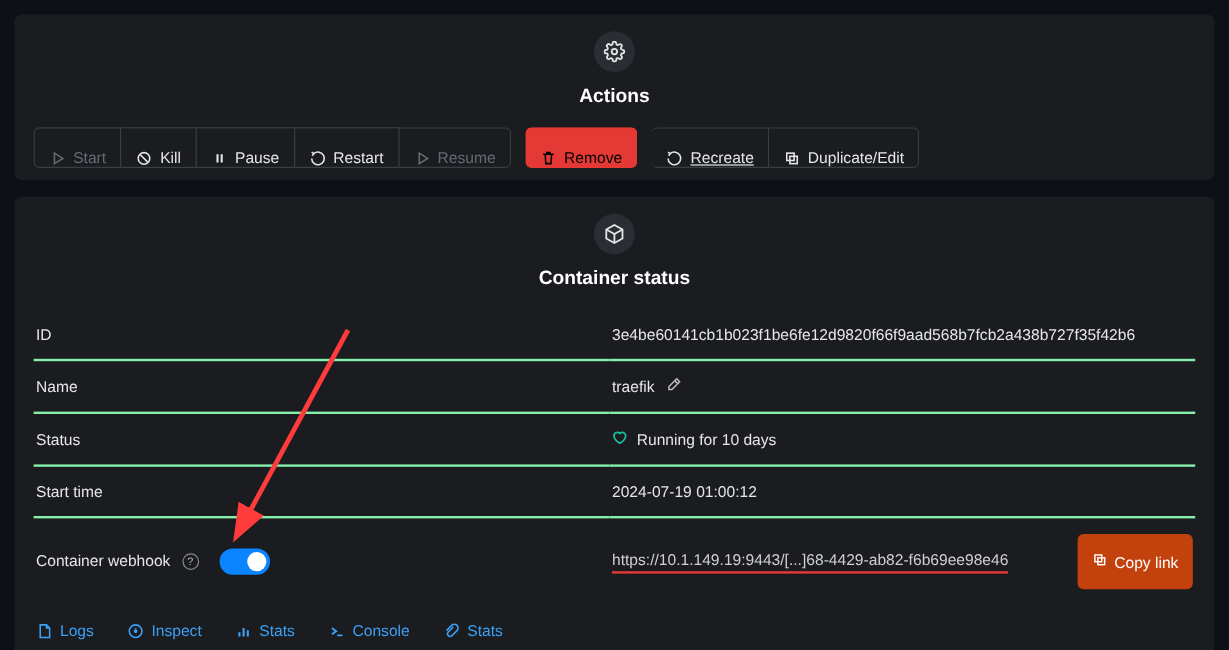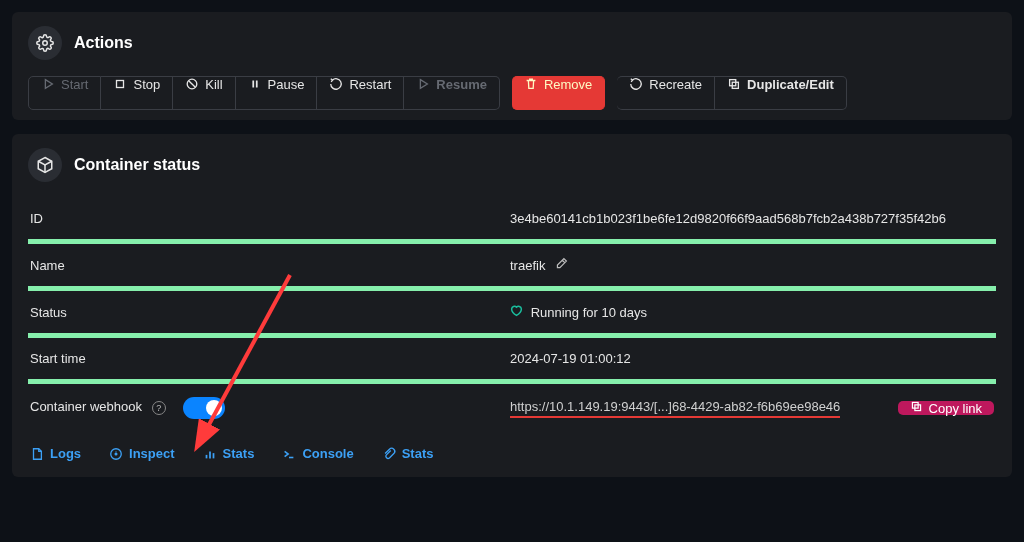--- a/index.html
+++ b/index.html
@@ -16,61 +16,62 @@
     background: #1a1c20;
     border-radius: 6px;
     margin-bottom: 14px;
     padding: 14px 16px 10px 16px;
   }
   .panel-header {
     display: flex;
     align-items: center;
     gap: 12px;
     margin-bottom: 16px;
+    flex-direction: column;
   }
   .hdr-icon {
     width: 34px;
     height: 34px;
     border-radius: 50%;
     background: #2a2d33;
     display: flex;
     align-items: center;
     justify-content: center;
     color: #e6e6e6;
   }
   .panel-title {
     font-size: 16px;
     font-weight: 600;
     color: #ffffff;
   }
   .button-row { display: flex; gap: 0; height: 34px; }
   .abtn {
     display: flex;
-    align-items: flex-start;
+    align-items: flex-end;
     gap: 6px;
     padding: 0 12px;
     border: 1px solid #3a3d44;
     background: transparent;
     color: #e6e6e6;
     font-size: 13px;
     font-weight: 500;
     cursor: pointer;
     height: 34px;
   }
   .abtn + .abtn { border-left: none; }
   .abtn:first-child { border-radius: 5px 0 0 5px; }
-  .group-end { border-radius: 0 5px 5px 0; font-weight: bold; }
-  .group-start { border-radius: 5px 0 0 5px; margin-left: 12px; }
+  .group-end { border-radius: 0 5px 5px 0; }
+  .group-start { border-radius: 5px 0 0 5px; margin-left: 12px; text-decoration: underline; }
   .abtn.solo { border-radius: 5px; margin-left: 12px; }
   .abtn.disabled { color: #666a72; cursor: default; }
-  .abtn.remove { background: #e53935; border-color: #e53935; color: #fef9c3; }
+  .abtn.remove { background: #e53935; border-color: #e53935; color: #000000; }
   .btn-icon { display: inline-flex; width: 14px; height: 14px; align-items: center; justify-content: center; }
   .btn-icon svg { width: 14px; height: 14px; }
   .status-table { width: 100%; border-collapse: collapse; }
-  .status-table tr { border-bottom: 5px solid #86efac; }
+  .status-table tr { border-bottom: 2px solid #86efac; }
   .status-table tr:last-child { border-bottom: none; }
   .status-table td {
     padding: 13px 2px;
     font-size: 13px;
     vertical-align: middle;
   }
   .lbl-cell { width: 480px; color: #e6e6e6; font-weight:500; }
   .val-cell { color: #e6e6e6; font-weight:500;margin-left:28px; }
   .running-heart { color: #1abc9c; margin-right:4px;}
   .edit-icon { color:#bdbdbd; margin-left:6px; cursor:pointer;}
@@ -89,26 +90,26 @@
   .toggle .knob {
     position:absolute; top:3px; right:3px; width:16px; height:16px;
     background:#fff; border-radius:50%;
   }
   .webhook-row { display:flex; align-items:center; gap:19px; }
   .url-link {
     color:#cfcfcf; font-size:13px;
     border-bottom:2px solid #e53935; padding-bottom:2px;
   }
   .copy-btn {
-    background:#be185d; color:#fff; border:none; border-radius:5px;
+    background:#c2410c; color:#fff; border:none; border-radius:5px;
     padding:6px 12px; font-size:13px; font-weight:500; display:flex;
-    align-items:center; gap:6px; cursor:pointer; height:14px; margin-left:auto;
+    align-items:center; gap:6px; cursor:pointer; height:46px; margin-left:auto;
   }
   .footer-links {
-    display:flex; gap:28px; padding:14px 2px 6px 2px;font-weight:bold;
+    display:flex; gap:28px; padding:14px 2px 6px 2px;
   }
   .flink { color:#3ca0f5; font-size:13px; display:flex; align-items:center; gap:6px; text-decoration:none; cursor:pointer;}
   .flink svg { width:14px; height:14px; }
   
   .annot {
     position:absolute; left:180px; top:265px; pointer-events:none;
   }
 </style>
 </head>
 <body>
@@ -124,28 +125,20 @@
     <div class="panel-title">Actions</div>
   </div>
   <div class="button-row">
     <button class="abtn disabled">
       <span class="btn-icon">
           <svg viewBox="0 0 16 16" fill="none" stroke="currentColor" stroke-width="1.5">
             <polygon points="5,3 13,8 5,13"></polygon>
           </svg>
         </span>
       <span>Start</span>
-    </button>
-    <button class="abtn">
-      <span class="btn-icon">
-          <svg viewBox="0 0 16 16" fill="none" stroke="currentColor" stroke-width="1.5">
-            <rect x="4" y="4" width="8" height="8"></rect>
-          </svg>
-        </span>
-      <span>Stop</span>
     </button>
     <button class="abtn">
       <span class="btn-icon">
           <svg viewBox="0 0 16 16" fill="none" stroke="currentColor" stroke-width="1.5">
             <circle cx="8" cy="8" r="5.5"></circle>
             <line x1="4.5" y1="4.5" x2="11.5" y2="11.5"></line>
           </svg>
         </span>
       <span>Kill</span>
     </button>

